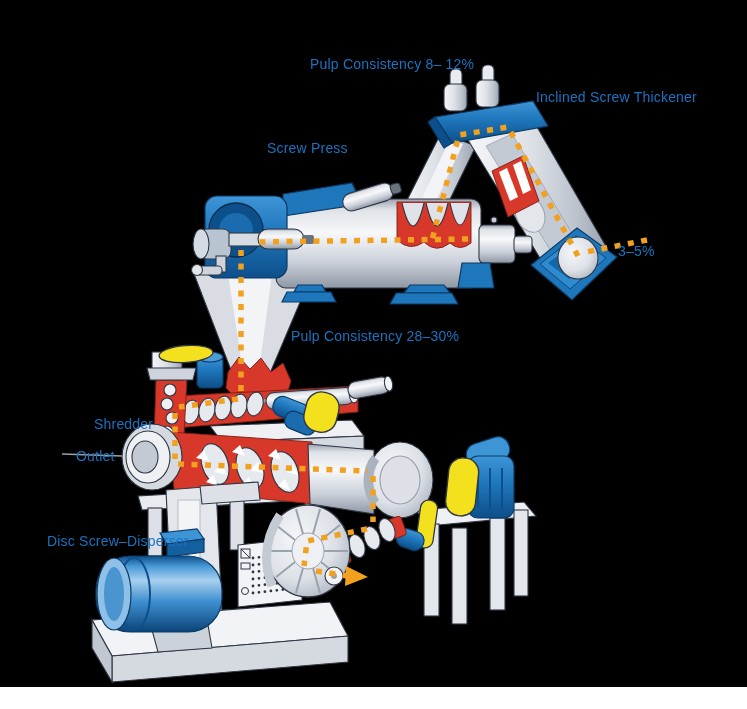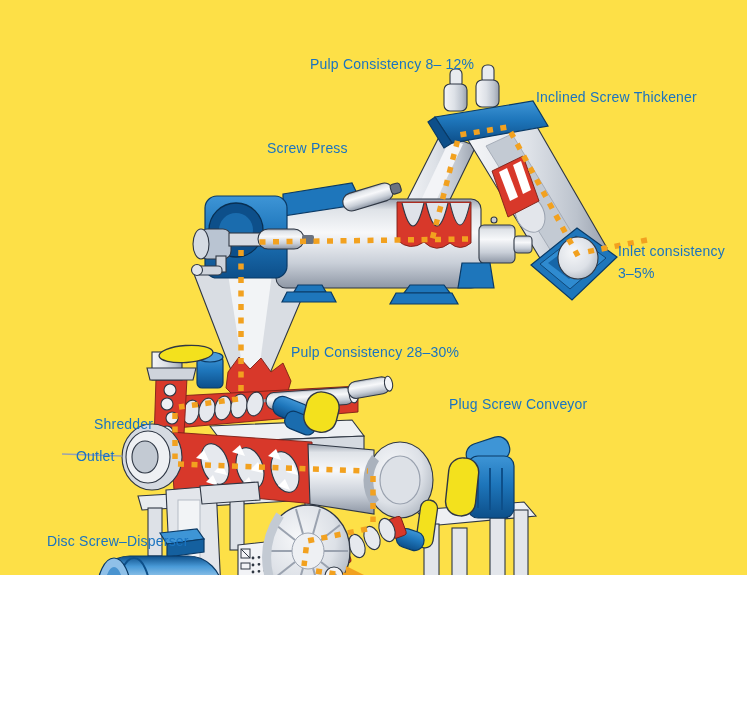--- a/index.html
+++ b/index.html
@@ -1,16 +1,16 @@
 <!DOCTYPE html>
 <html><head>
 <meta charset="utf-8">
 <style>
   html,body{margin:0;padding:0;background:#fff;}
-  .stage{position:relative;width:747px;height:575px;background:#fde047;overflow:hidden;
+  .stage{position:relative;width:747px;height:687px;background:#000000;overflow:hidden;
          font-family:"Liberation Sans",sans-serif;}
   .stage svg{position:absolute;left:0;top:0;}
   .lbl{position:absolute;color:#1a73c0;font-size:14px;letter-spacing:.2px;white-space:nowrap;line-height:22px;}
   .o{stroke:#2f3744;stroke-width:1.1;}
   .ob{stroke:#0a3a66;stroke-width:1.2;}
   .or{stroke:#7a1f16;stroke-width:.9;}
 </style>
 </head>
 <body>
 
@@ -282,22 +282,20 @@
     <path d="M367,529 L307,541 L304,566"></path>
     <path d="M316,571 L348,576"></path>
   </g>
   <polygon points="346,566 368,577 345,586" fill="#f2a11f"></polygon>
 </svg>
 
 <div class="lbl" style="left:310px;top:53px;">Pulp Consistency 8– 12%</div>
 <div class="lbl" style="left:536px;top:86px;text-align:right;">Inclined Screw Thickener</div>
 <div class="lbl" style="left:267px;top:137px;">Screw Press</div>
 <div class="lbl" style="left:618px;top:240px;">
-  <div>Inlet consistency</div>
   <div>3–5%</div>
 </div>
-<div class="lbl" style="left:291px;top:341px;">Pulp Consistency 28–30%</div>
+<div class="lbl" style="left:291px;top:325px;">Pulp Consistency 28–30%</div>
 <div class="lbl" style="left:94px;top:413px;">Shredder</div>
-<div class="lbl" style="left:449px;top:393px;">Plug Screw Conveyor</div>
 <div class="lbl" style="left:76px;top:445px;">Outlet</div>
 <div class="lbl" style="left:47px;top:530px;">Disc Screw–Disperser</div>
 
 </div>
 
 </body></html>

